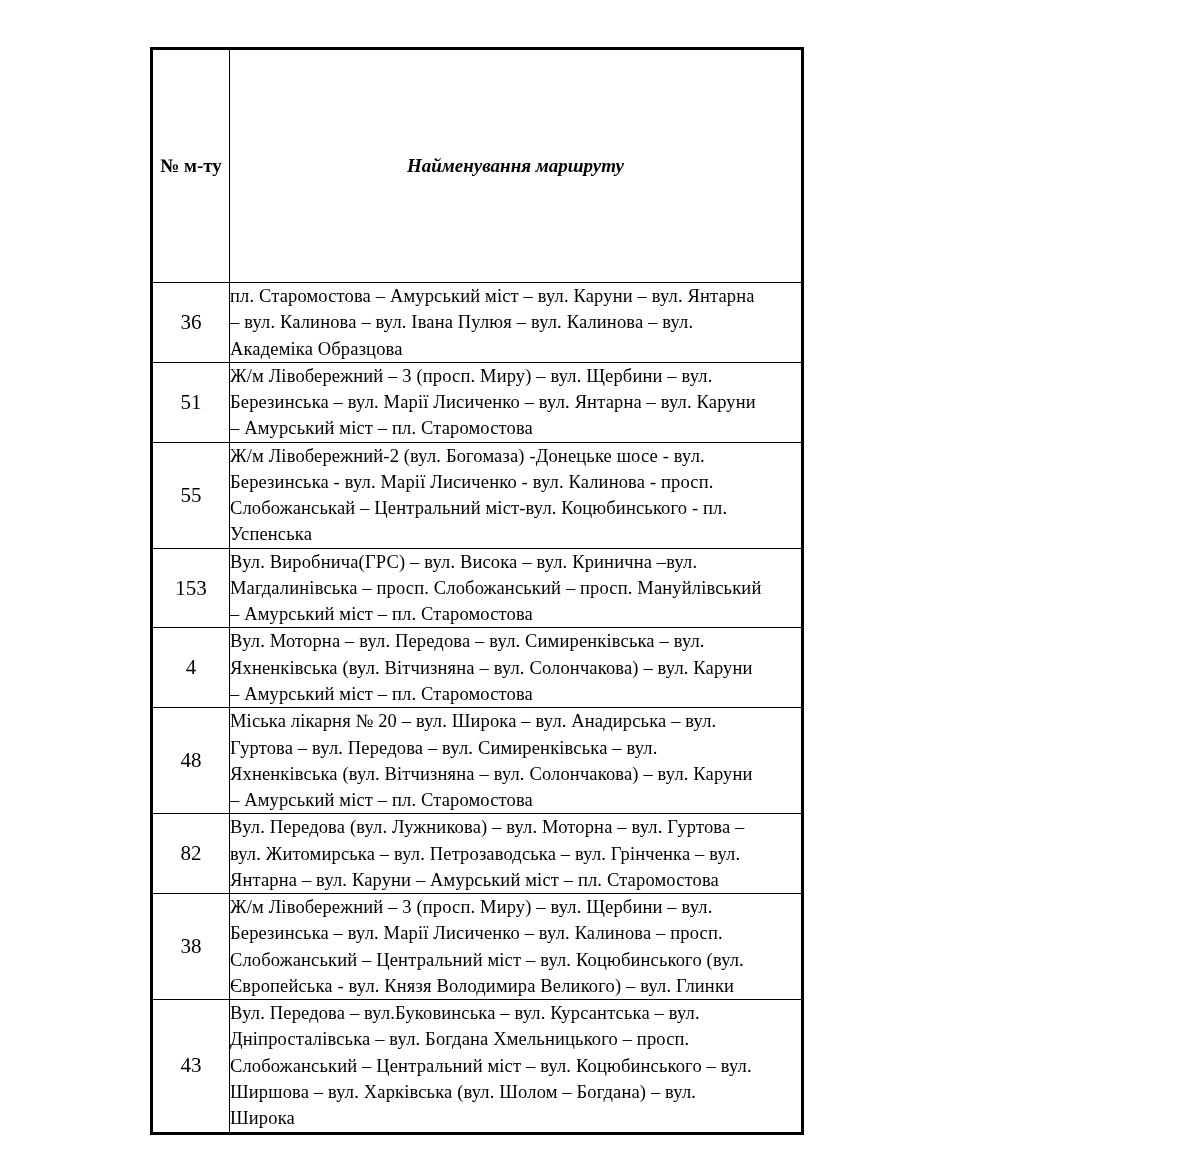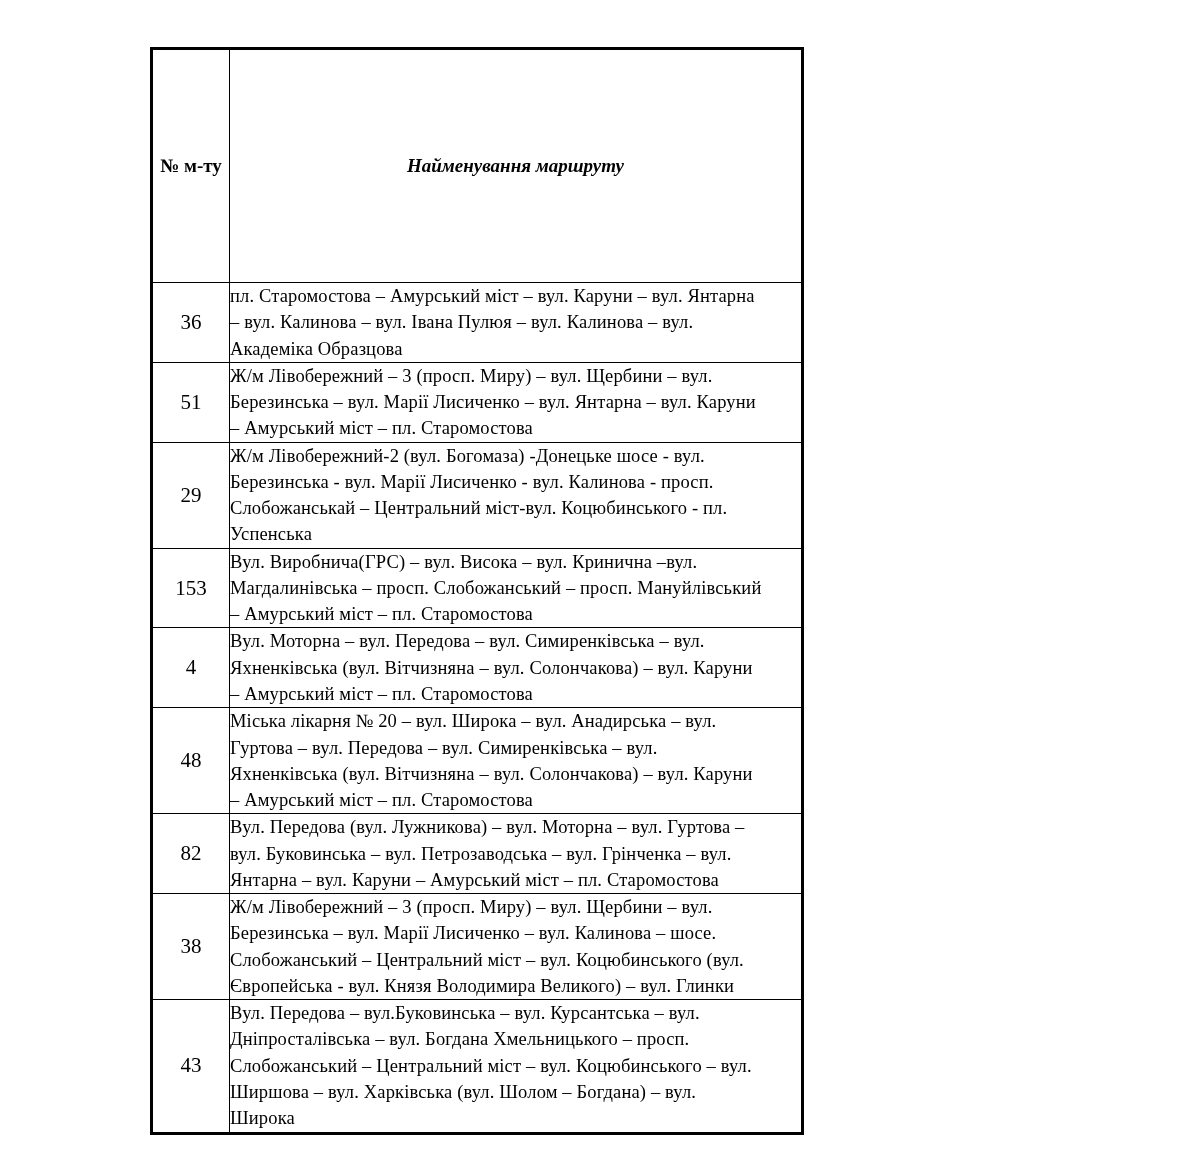--- a/index.html
+++ b/index.html
@@ -102,21 +102,21 @@
         </tr>
         <tr>
           <td class="num-cell">51</td>
           <td class="name-cell">
             <span class="ln">Ж/м Лівобережний – 3 (просп. Миру) – вул. Щербини – вул.</span>
             <span class="ln">Березинська – вул. Марії Лисиченко – вул. Янтарна – вул. Каруни</span>
             <span class="ln">– Амурський міст – пл. Старомостова</span>
           </td>
         </tr>
         <tr>
-          <td class="num-cell">29</td>
+          <td class="num-cell">55</td>
           <td class="name-cell">
             <span class="ln">Ж/м Лівобережний-2 (вул. Богомаза) -Донецьке шосе - вул.</span>
             <span class="ln">Березинська - вул. Марії Лисиченко - вул. Калинова - просп.</span>
             <span class="ln">Слобожанськай – Центральний міст-вул. Коцюбинського - пл.</span>
             <span class="ln">Успенська</span>
           </td>
         </tr>
         <tr>
           <td class="num-cell">153</td>
           <td class="name-cell">
@@ -139,29 +139,29 @@
             <span class="ln">Міська лікарня № 20 – вул. Широка – вул. Анадирська – вул.</span>
             <span class="ln">Гуртова – вул. Передова – вул. Симиренківська – вул.</span>
             <span class="ln">Яхненківська (вул. Вітчизняна – вул. Солончакова) – вул. Каруни</span>
             <span class="ln">– Амурський міст – пл. Старомостова</span>
           </td>
         </tr>
         <tr>
           <td class="num-cell">82</td>
           <td class="name-cell">
             <span class="ln">Вул. Передова (вул. Лужникова) – вул. Моторна – вул. Гуртова –</span>
-            <span class="ln">вул. Буковинська – вул. Петрозаводська – вул. Грінченка – вул.</span>
+            <span class="ln">вул. Житомирська – вул. Петрозаводська – вул. Грінченка – вул.</span>
             <span class="ln">Янтарна – вул. Каруни – Амурський міст – пл. Старомостова</span>
           </td>
         </tr>
         <tr>
           <td class="num-cell">38</td>
           <td class="name-cell">
             <span class="ln">Ж/м Лівобережний – 3 (просп. Миру) – вул. Щербини – вул.</span>
-            <span class="ln">Березинська – вул. Марії Лисиченко – вул. Калинова – шосе.</span>
+            <span class="ln">Березинська – вул. Марії Лисиченко – вул. Калинова – просп.</span>
             <span class="ln">Слобожанський – Центральний міст – вул. Коцюбинського (вул.</span>
             <span class="ln">Європейська - вул. Князя Володимира Великого) – вул. Глинки</span>
           </td>
         </tr>
         <tr>
           <td class="num-cell">43</td>
           <td class="name-cell">
             <span class="ln">Вул. Передова – вул.Буковинська – вул. Курсантська – вул.</span>
             <span class="ln">Дніпросталівська – вул. Богдана Хмельницького – просп.</span>
             <span class="ln">Слобожанський – Центральний міст – вул. Коцюбинського – вул.</span>

